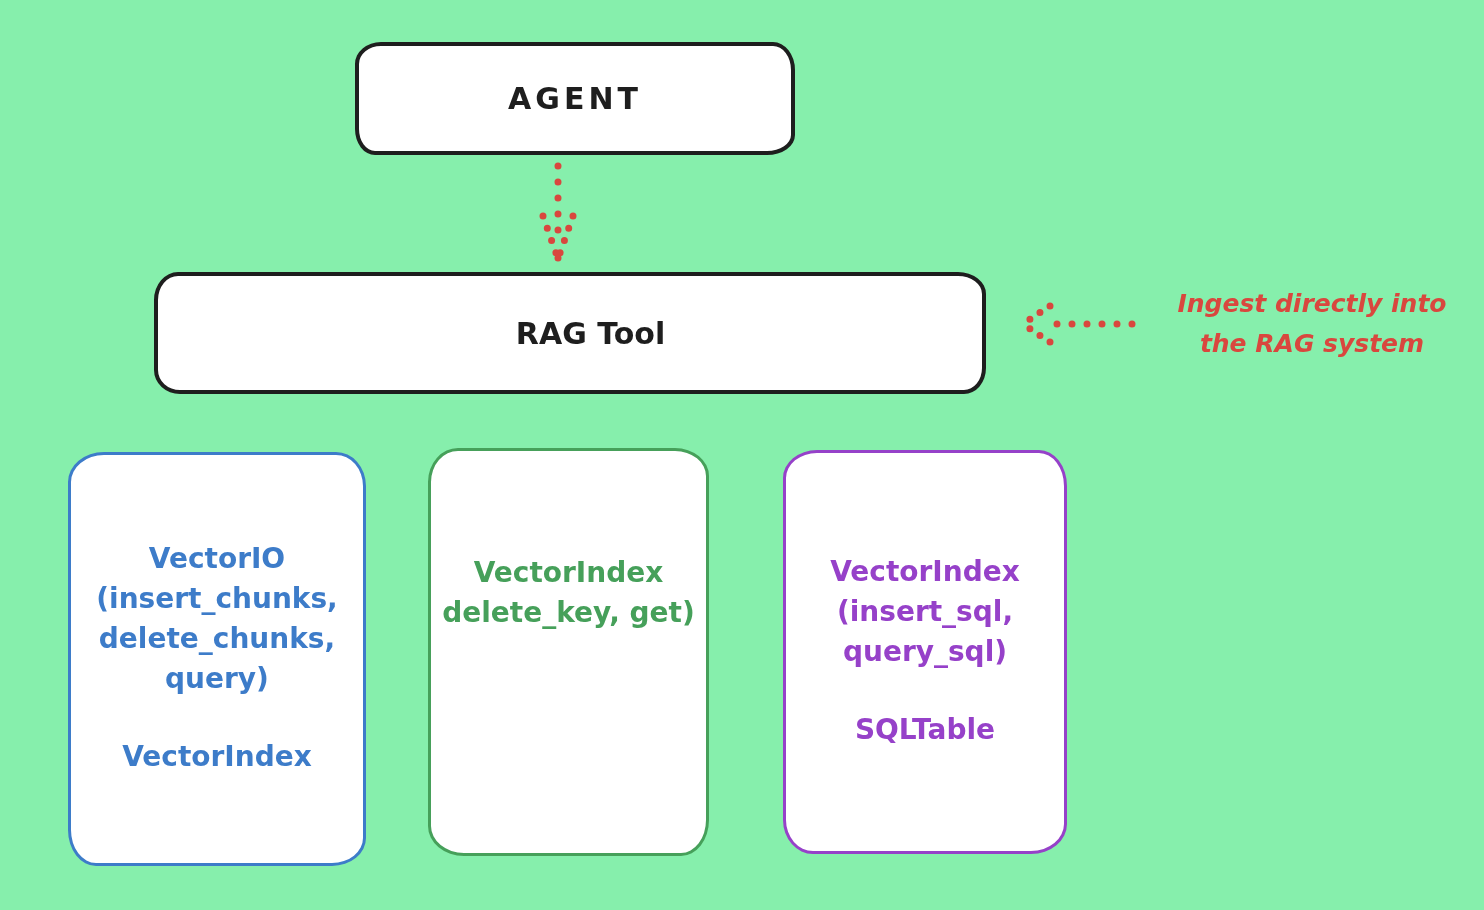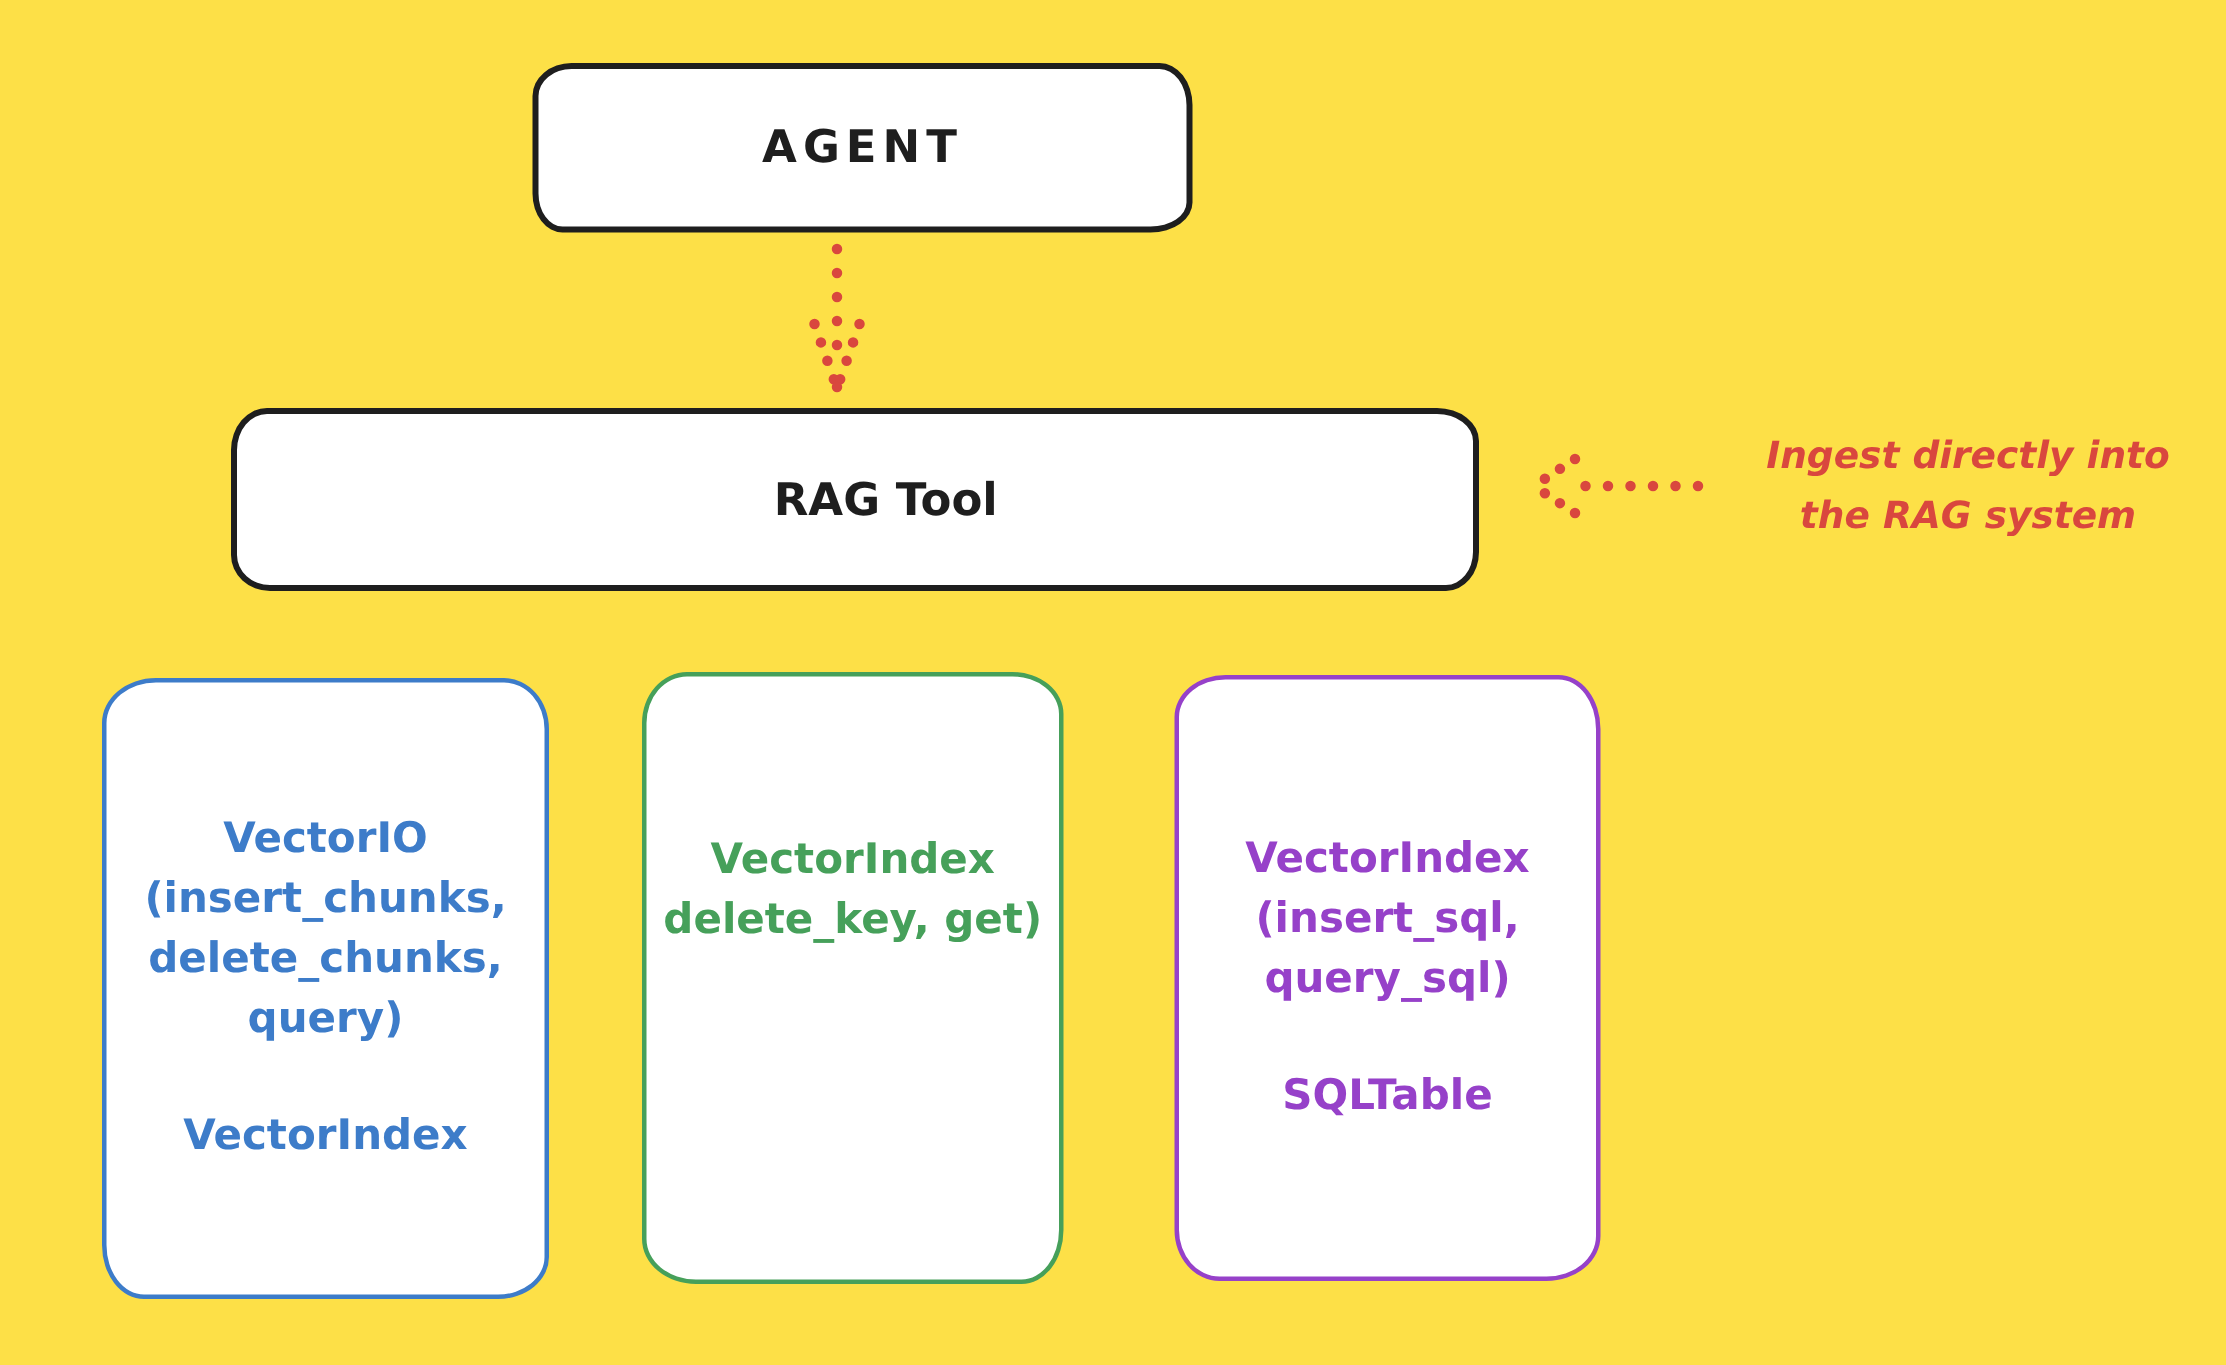--- a/index.html
+++ b/index.html
@@ -4,21 +4,21 @@
 <style>
   html, body {
     margin: 0;
     padding: 0;
     background: #ffffff;
   }
   .canvas {
     position: relative;
     width: 1484px;
     height: 910px;
-    background: #fde047;
+    background: #86efac;
     overflow: hidden;
     font-family: "DejaVu Sans", sans-serif;
   }
   
   .node {
     position: absolute;
     box-sizing: border-box;
     border: 4px solid #1e1e1e;
     background: #ffffff;
     display: flex;

